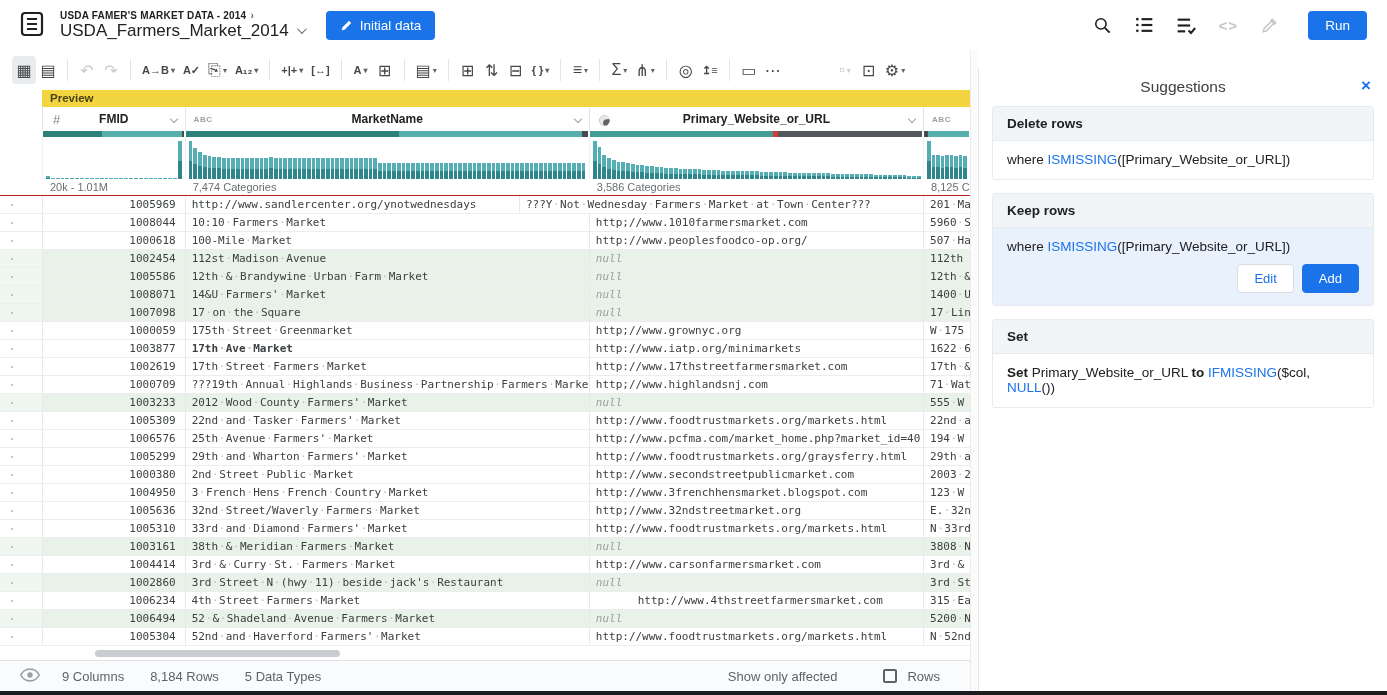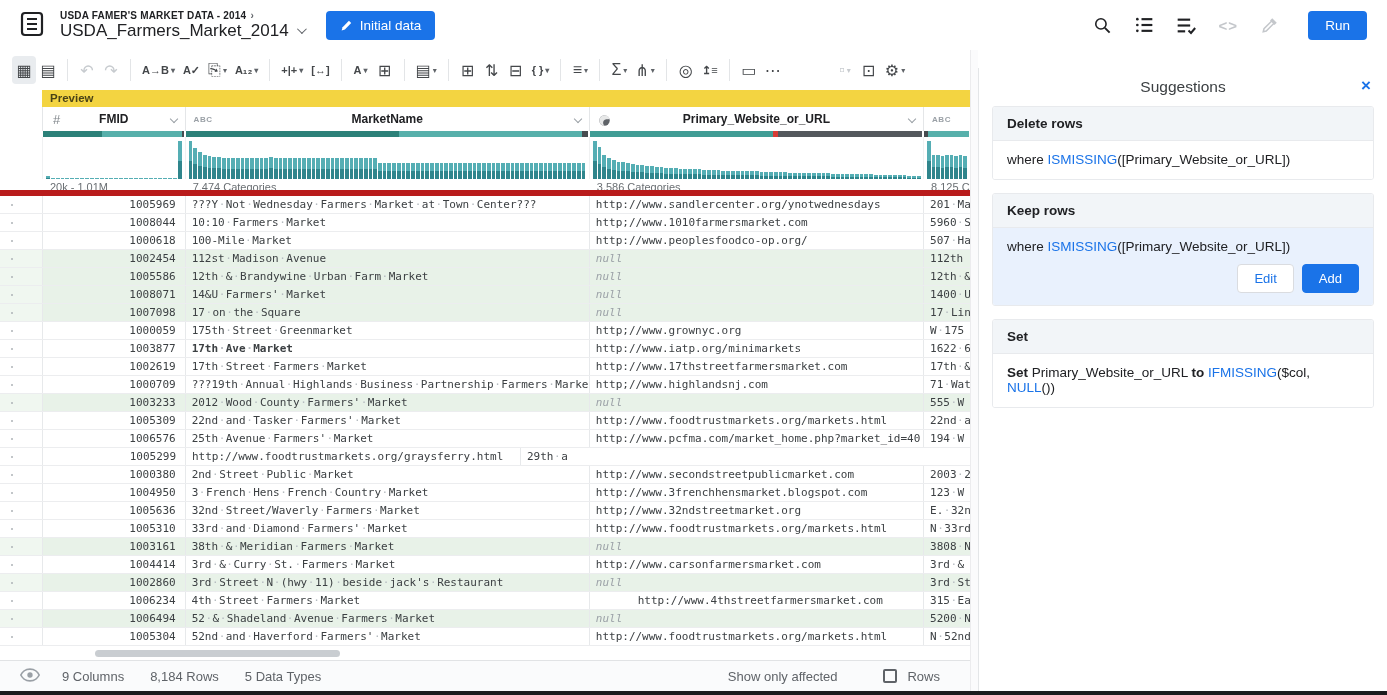--- a/index.html
+++ b/index.html
@@ -44,21 +44,21 @@
   .hash-ic { font-size:13px; color:#80868b; margin-left:10px; z-index:2; }
   .abc-ic { font-size:8px; font-weight:bold; color:#9aa0a6; letter-spacing:.5px; margin-left:8px; z-index:2; }
   .globe-ic { margin-left:8px; z-index:2; width:13px; height:13px; }
   .hchev { position:absolute; right:8px; width:6px; height:6px; border-right:1.5px solid #9aa0a6; border-bottom:1.5px solid #9aa0a6; transform:rotate(45deg); }
   .qrow { position:absolute; left:0; top:41px; width:970px; height:6px; display:flex; }
   .qcell { display:flex; padding:0 1px 0 1px; }
   .qseg { height:6px; }
   .histrow { position:absolute; left:0; top:47px; width:970px; height:42px; display:flex; }
   .histcell { display:flex; align-items:flex-end; gap:1px; padding:2px 3px 0 3px; border-left:1px solid #f0f1f2; }
   .hbar { flex:1; background:linear-gradient(to bottom, #55aeb4 0 52%, #2f858c 52% 100%); }
-  .statsrow { position:absolute; left:0; top:89px; width:970px; height:17px; display:flex; border-bottom:6px solid #b91c1c; }
+  .statsrow { position:absolute; left:0; top:89px; width:970px; height:17px; display:flex; border-bottom:1px solid #b91c1c; }
   .statcell { font-size:11px; color:#6a6f73; padding:2px 0 0 8px; white-space:nowrap; overflow:hidden; }
 
   .tbody { position:absolute; left:0; top:106px; width:970px; }
   .trow { display:flex; height:18px; line-height:18px; border-bottom:1px solid #ecedef; background:#fff; }
   .trow.affected { background:#e8f2e8; }
   .gcell { width:42px; position:relative; background:#fff; }
   .trow.affected .gcell { background:#f0f7f0; }
   .gdot { position:absolute; left:11px; top:8px; width:2px; height:2px; border-radius:50%; background:#aeb3b7; }
   .dcell { font-family:"DejaVu Sans Mono", monospace; font-size:11px; color:#3c4043; white-space:nowrap; overflow:hidden; border-left:1px solid #e7e9eb; padding:0 6px; }
   .dcell.num { text-align:right; padding-right:9px; }
@@ -521,22 +521,22 @@
         <div class="statcell" style="width: 405px;">7,474 Categories</div>
         <div class="statcell" style="width: 335px;">3,586 Categories</div>
         <div class="statcell" style="width: 47px;">8,125 Cat</div>
       </div>
     <div class="tbody" id="tbody">
         <div class="trow">
           <div class="gcell">
             <span class="gdot"></span>
           </div>
           <div class="dcell num" style="width: 143px;">1005969</div>
+          <div class="dcell" style="width: 335px;">http://www.sandlercenter.org/ynotwednesdays</div>
           <div class="dcell" style="width: 405px;">???Y<span class="ws">·</span>Not<span class="ws">·</span>Wednesday<span class="ws">·</span>Farmers<span class="ws">·</span>Market<span class="ws">·</span>at<span class="ws">·</span>Town<span class="ws">·</span>Center???</div>
-          <div class="dcell" style="width: 335px;">http://www.sandlercenter.org/ynotwednesdays</div>
           <div class="dcell" style="width: 47px;">201<span class="ws">·</span>Ma</div>
         </div>
         <div class="trow">
           <div class="gcell">
             <span class="gdot"></span>
           </div>
           <div class="dcell num" style="width: 143px;">1008044</div>
           <div class="dcell" style="width: 405px;">10:10<span class="ws">·</span>Farmers<span class="ws">·</span>Market</div>
           <div class="dcell" style="width: 335px;">http;//www.1010farmersmarket.com</div>
           <div class="dcell" style="width: 47px;">5960<span class="ws">·</span>S</div>
@@ -647,20 +647,21 @@
           <div class="dcell num" style="width: 143px;">1006576</div>
           <div class="dcell" style="width: 405px;">25th<span class="ws">·</span>Avenue<span class="ws">·</span>Farmers'<span class="ws">·</span>Market</div>
           <div class="dcell" style="width: 335px;">http://www.pcfma.com/market_home.php?market_id=40</div>
           <div class="dcell" style="width: 47px;">194<span class="ws">·</span>W</div>
         </div>
         <div class="trow">
           <div class="gcell">
             <span class="gdot"></span>
           </div>
           <div class="dcell num" style="width: 143px;">1005299</div>
+          <div class="dcell" style="width: 405px;">29th<span class="ws">·</span>and<span class="ws">·</span>Wharton<span class="ws">·</span>Farmers'<span class="ws">·</span>Market</div>
           <div class="dcell" style="width: 335px;">http://www.foodtrustmarkets.org/graysferry.html</div>
           <div class="dcell" style="width: 47px;">29th<span class="ws">·</span>a</div>
         </div>
         <div class="trow">
           <div class="gcell">
             <span class="gdot"></span>
           </div>
           <div class="dcell num" style="width: 143px;">1000380</div>
           <div class="dcell" style="width: 405px;">2nd<span class="ws">·</span>Street<span class="ws">·</span>Public<span class="ws">·</span>Market</div>
           <div class="dcell" style="width: 335px;">http://www.secondstreetpublicmarket.com</div>

